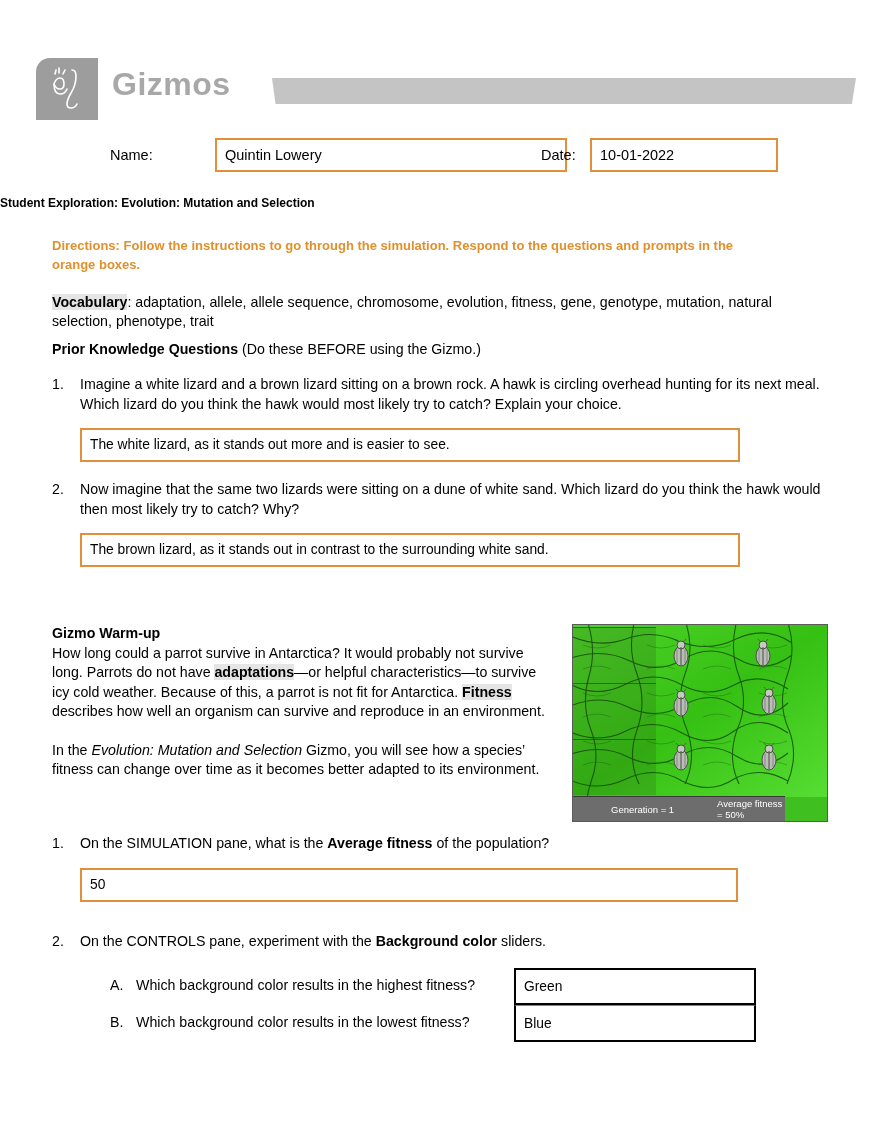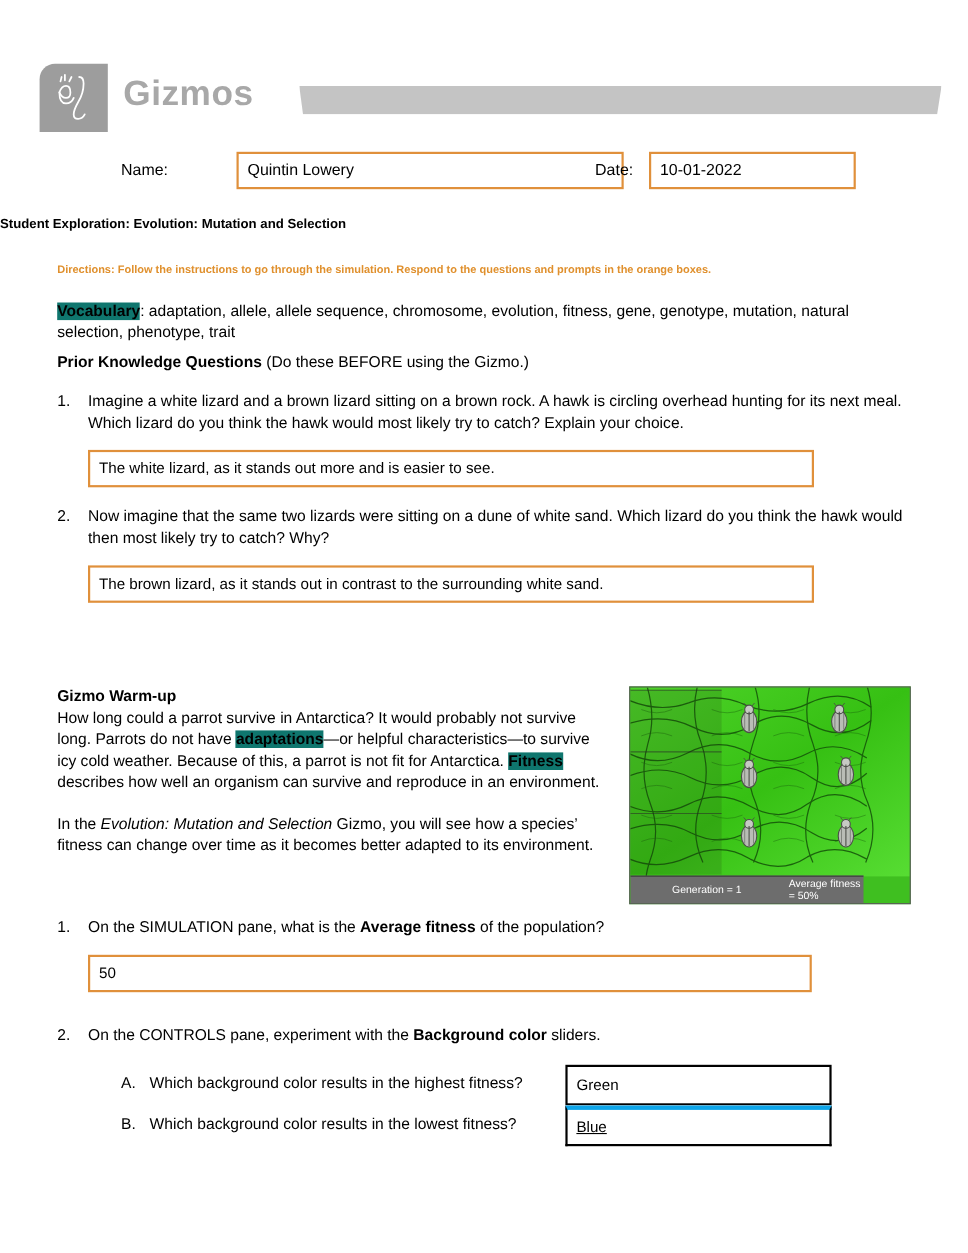--- a/index.html
+++ b/index.html
@@ -116,32 +116,32 @@
   
   .content {
     position: absolute;
     left: 52px;
     top: 236px;
     width: 780px;
   }
   .directions {
     color: #e0902d;
     font-weight: bold;
-    font-size: 10px;
+    font-size: 13px;
     line-height: 19px;
     width: 726px;
   }
   .vocab {
     margin-top: 19px;
     font-size: 14.2px;
     line-height: 19px;
     width: 762px;
   }
   .hl {
-    background: #0f766e;
+    background: #e5e5e5;
     font-weight: bold;
   }
   .pkq {
     margin-top: 10px;
     font-size: 14.2px;
   }
   .pkq b { font-weight: bold; }
 
   
   .qitem {
@@ -291,21 +291,21 @@
     width: 242px;
     height: 37px;
     border: 2px solid #000000;
     box-sizing: border-box;
     background: #ffffff;
     display: flex;
     align-items: center;
     padding: 0 8px;
     font-size: 13.8px;
   }
-  .sub-box.lower-b { border-top: 4px solid #0ea5e9; text-decoration: underline; }
+  .sub-box.lower-b { border-top: 1px solid #0ea5e9; }
 </style>
 </head>
 <body>
 
 <div class="header">
   <div class="logo-box">
     <svg class="logo-mark" viewBox="0 0 62 62">
       <g fill="none" stroke="#ffffff" stroke-width="1.6" stroke-linecap="round">
         <path d="M18 26 q2 -6 6 -6 q4 0 4 6 q0 5 -4 5 q-4 0 -6 -5 z"></path>
         <path d="M18 26 q0 10 6 10 q5 0 7 -5"></path>

